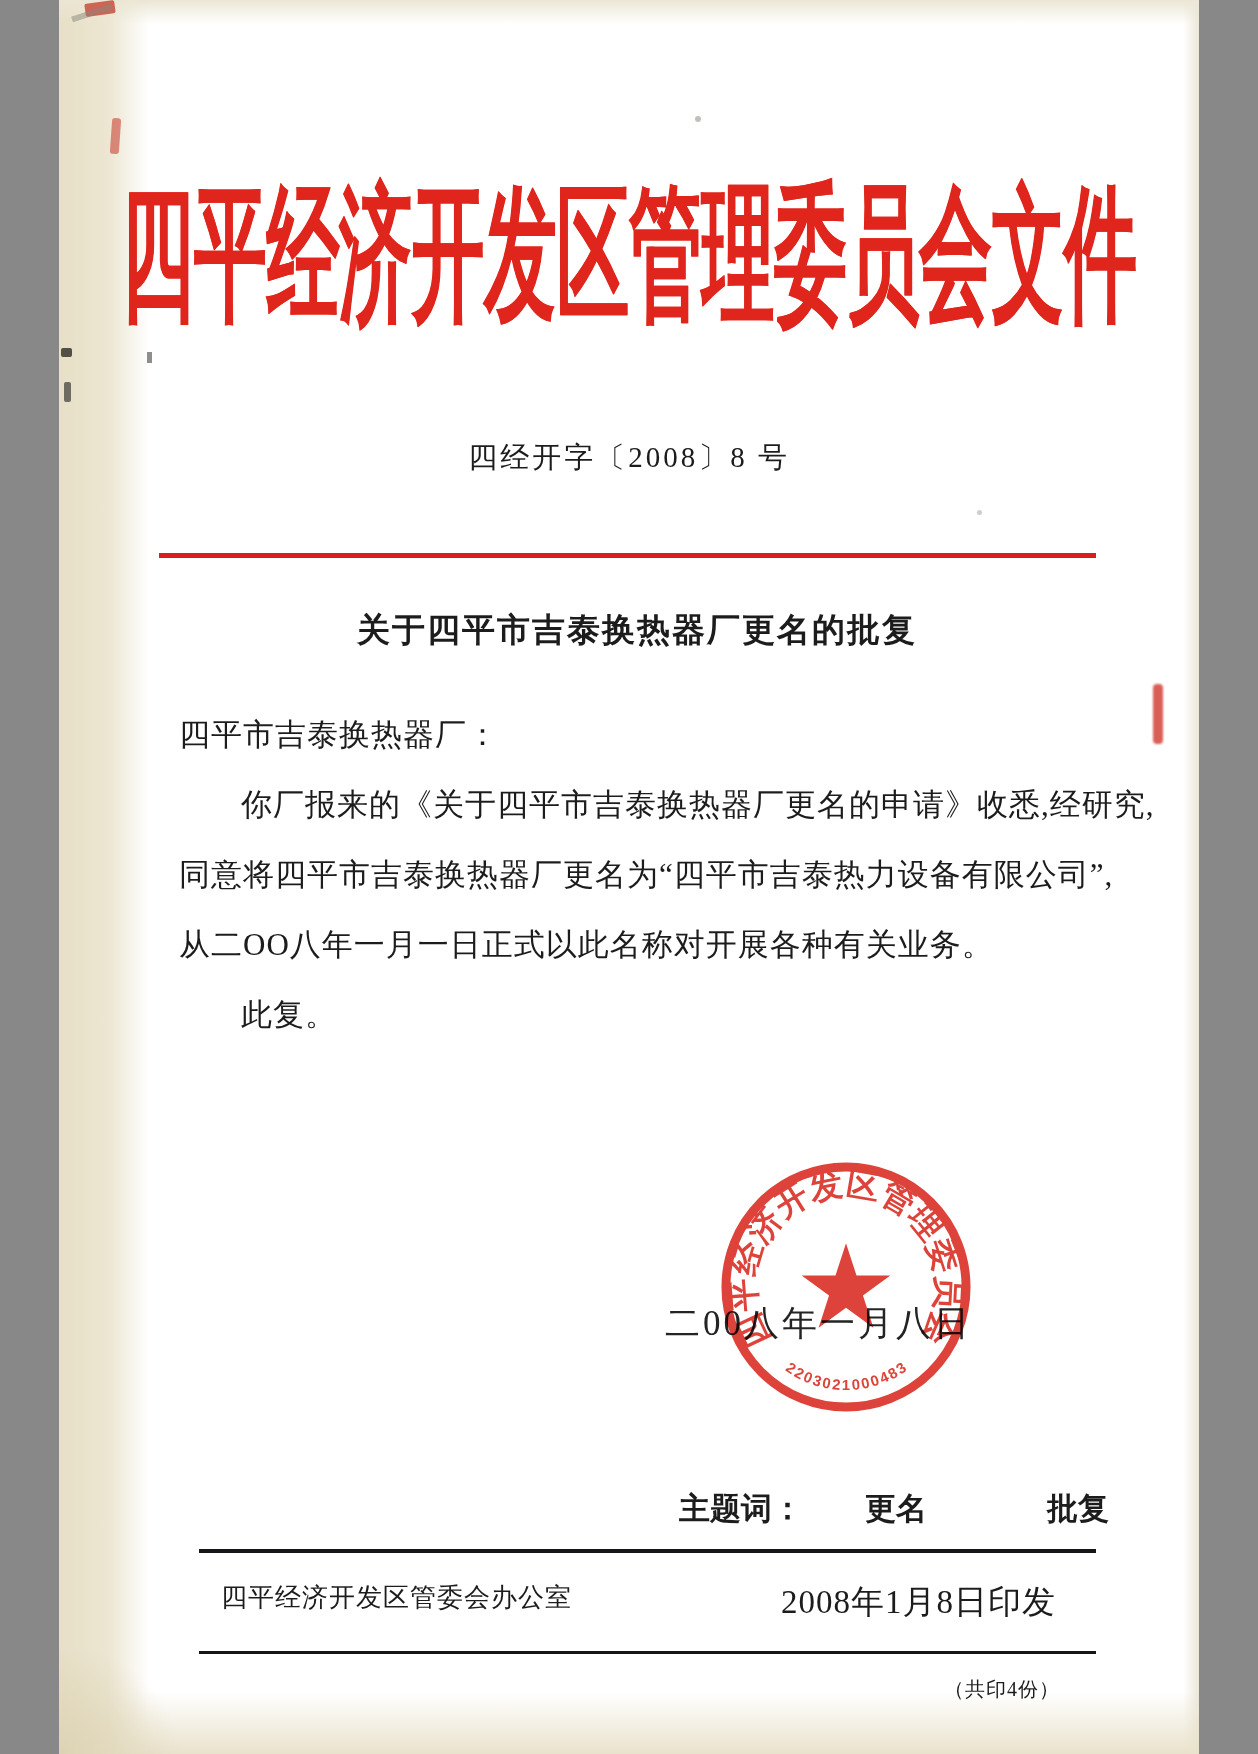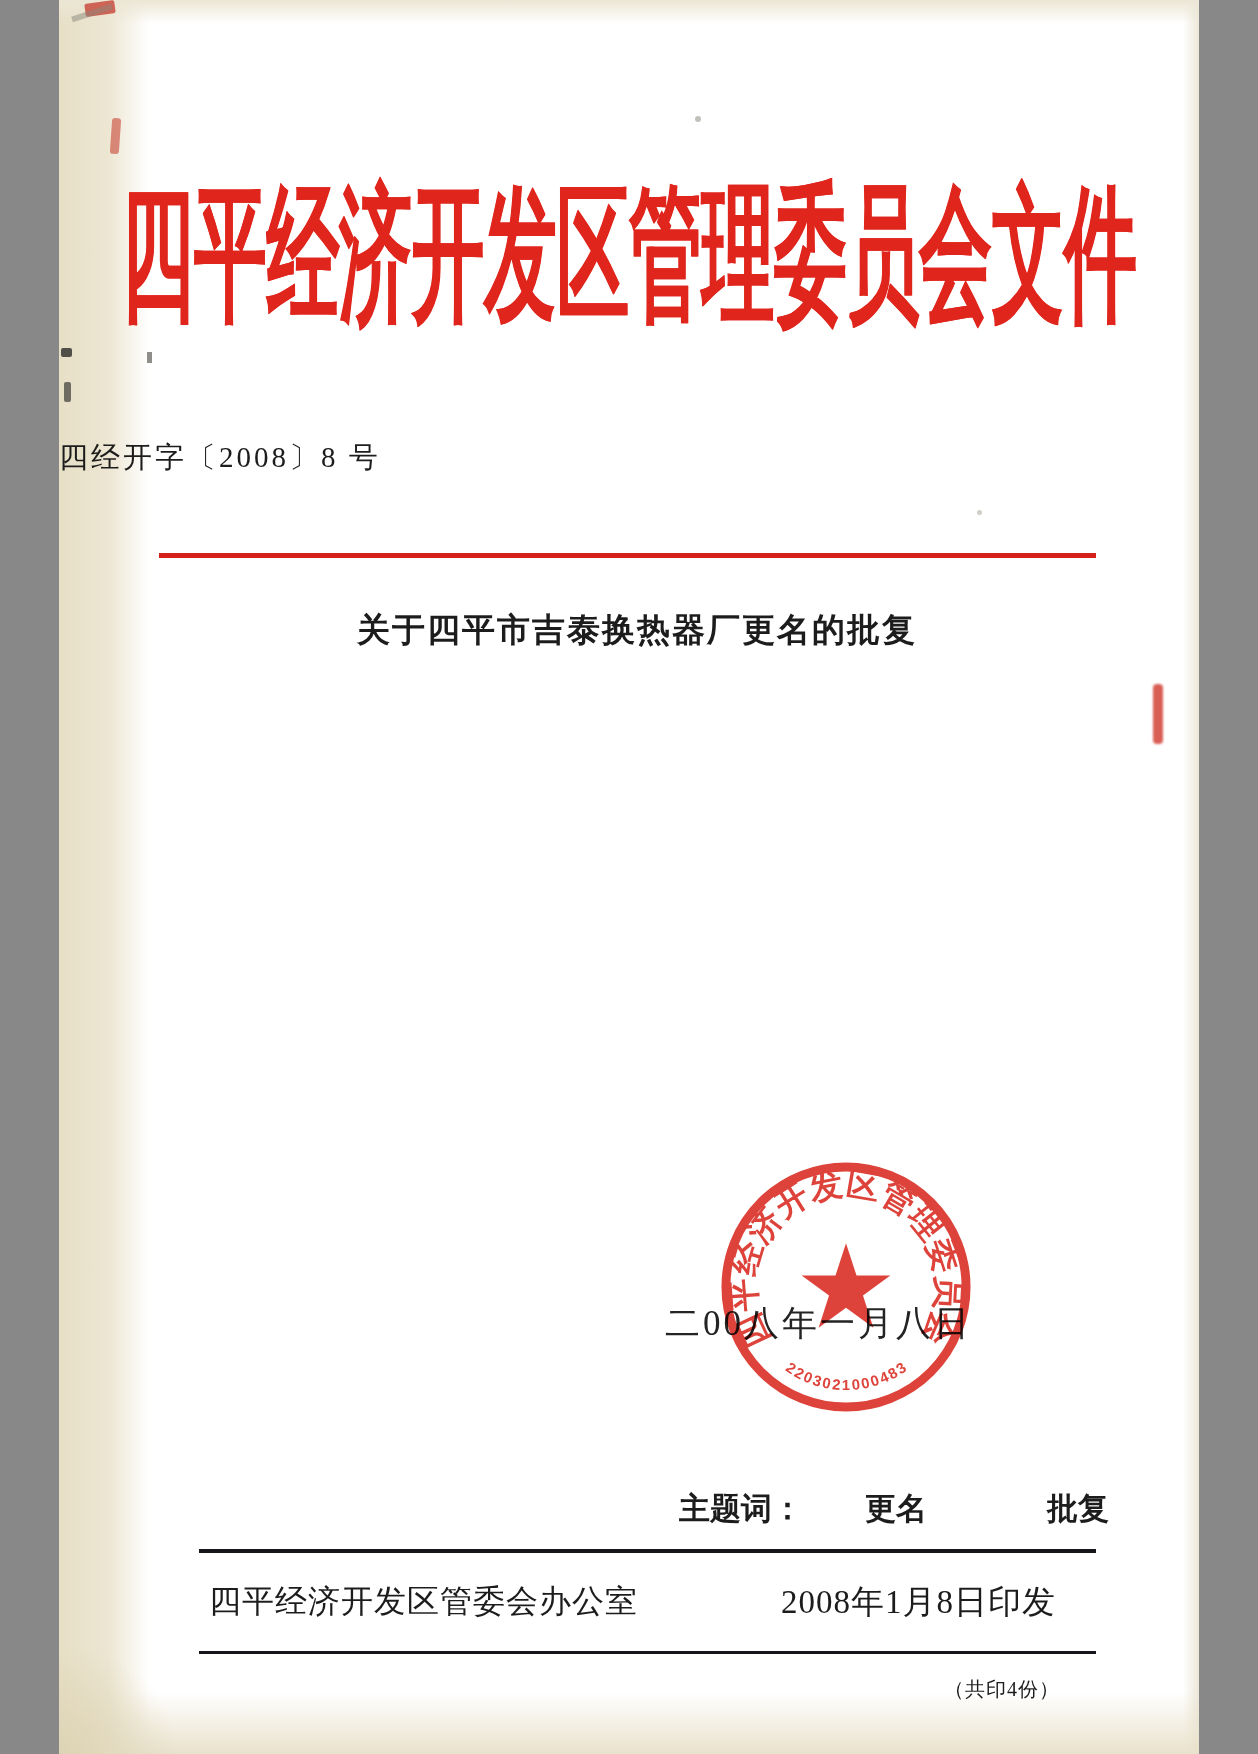--- a/index.html
+++ b/index.html
@@ -33,21 +33,21 @@
     white-space:nowrap;
     font-size:148px;line-height:1.05;
     font-weight:bold;
     color:#e0251c;
     transform:scaleX(0.49);
     transform-origin:center top;
     text-shadow:1px 0 0 #e0251c;
   }
   .doc-number{
     position:absolute;top:438px;left:0;width:1140px;
-    text-align:left;font-size:29px;letter-spacing:3px;
+    text-align:center;font-size:29px;letter-spacing:3px;
   }
   .red-rule{
     position:absolute;top:553px;left:100px;width:937px;height:5px;
     background:#d6201a;
   }
   .doc-title{
     position:absolute;top:608px;left:8px;width:1140px;
     text-align:center;
     font-family:"Liberation Sans","DejaVu Sans",sans-serif;
     font-weight:bold;font-size:33px;letter-spacing:2px;
@@ -70,22 +70,22 @@
   .subject-row{
     position:absolute;top:1488px;left:150px;width:900px;
     font-family:"Liberation Sans","DejaVu Sans",sans-serif;
     font-weight:bold;font-size:31px;text-align:right;
   }
   .subject-row .kw1{margin-left:62px;}
   .subject-row .kw2{margin-left:120px;}
   .black-rule-1{position:absolute;top:1549px;left:140px;width:897px;height:4px;background:#15151a;}
   .black-rule-2{position:absolute;top:1651px;left:140px;width:897px;height:3px;background:#15151a;}
   .issuing-office{
-    position:absolute;top:1580px;left:150px;
-    font-size:32px;letter-spacing:1px;
+    position:absolute;top:1580px;left:162px;
+    font-size:26px;letter-spacing:1px;
   }
   .print-date{
     position:absolute;top:1580px;left:722px;
     font-size:33px;letter-spacing:1px;
   }
   .copies-note{
     position:absolute;top:1676px;left:885px;
     font-size:20px;letter-spacing:1px;
   }
   
@@ -114,20 +114,27 @@
   <div class="letterhead">
     <span>四平经济开发区管理委员会文件</span>
   </div>
 
   <div class="doc-number">四经开字〔2008〕8 号</div>
 
   <div class="red-rule"></div>
 
   <div class="doc-title">关于四平市吉泰换热器厂更名的批复</div>
 
+  <div class="body-block">
+    <div>四平市吉泰换热器厂：</div>
+    <div class="indent">你厂报来的《关于四平市吉泰换热器厂更名的申请》收悉,经研究,</div>
+    <div>同意将四平市吉泰换热器厂更名为“四平市吉泰热力设备有限公司”,</div>
+    <div>从二OO八年一月一日正式以此名称对开展各种有关业务。</div>
+    <div class="indent">此复。</div>
+  </div>
 
   <div class="issue-date">二00八年一月八日</div>
 
   <svg class="seal" viewBox="0 0 260 260">
     <circle cx="130" cy="130" r="121" fill="none" stroke="#d9291e" stroke-width="9"></circle>
     <defs>
       <path id="sealTop" d="M 57.5 186.7 A 92 92 0 1 1 202.5 186.7" fill="none"></path>
       <path id="sealBottom" d="M 65.9 211.9 A 104 104 0 0 0 194.1 211.9" fill="none"></path>
     </defs>
     <text font-size="33" fill="#d9291e" font-weight="bold" font-family="Liberation Serif, DejaVu Serif, serif">

